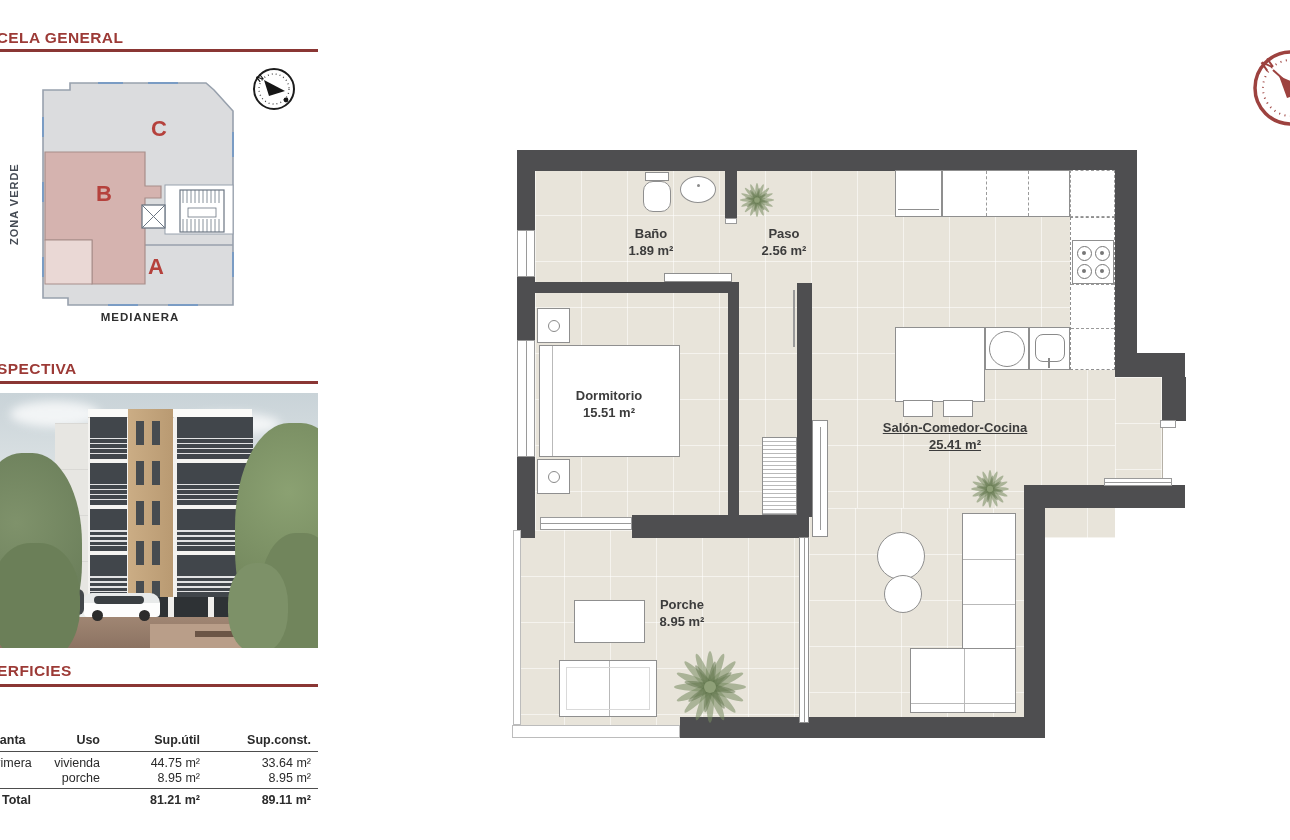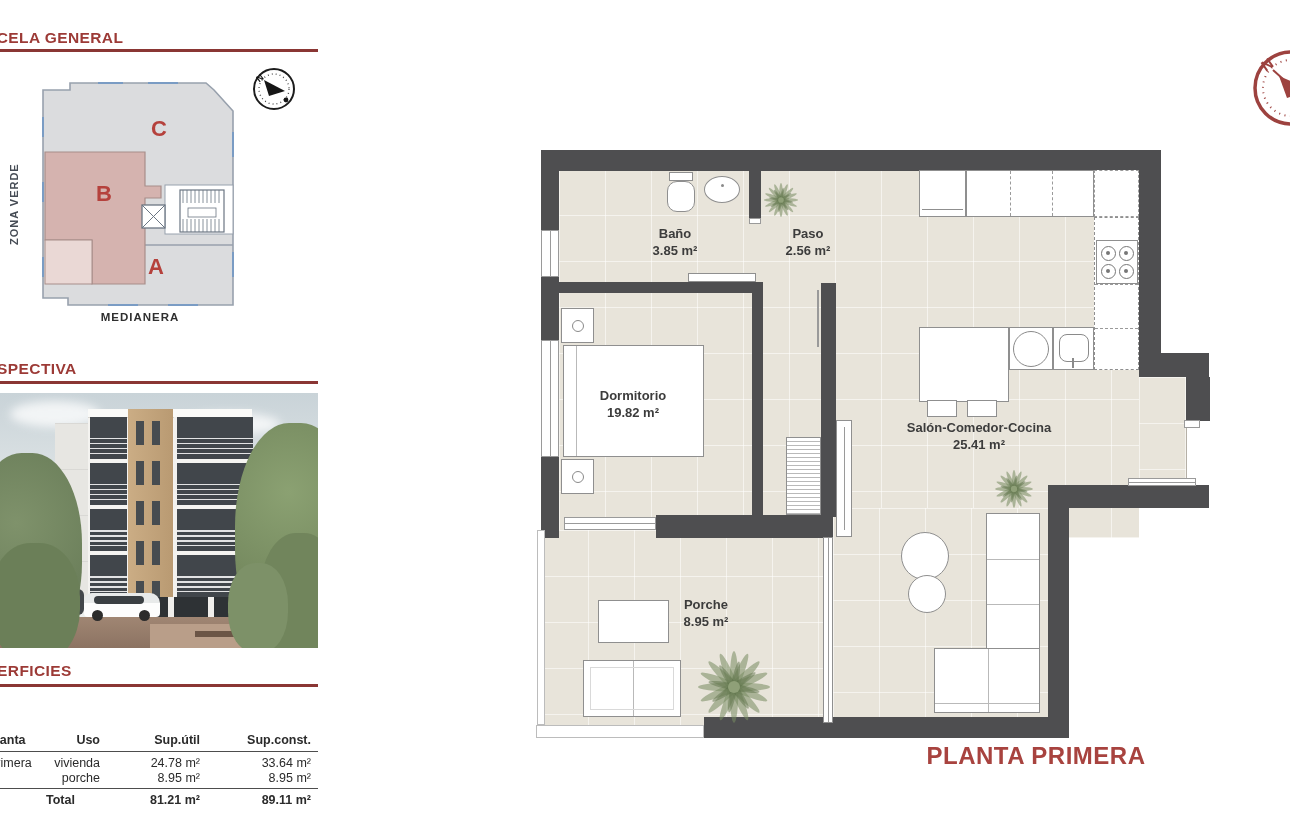--- a/index.html
+++ b/index.html
@@ -8,21 +8,21 @@
   .abs{position:absolute;}
   
   .sec-title{position:absolute;font-size:15.5px;font-weight:bold;color:#9c3a36;letter-spacing:.4px;white-space:nowrap;}
   .sec-rule{position:absolute;height:2.5px;background:#8a3634;width:354px;left:-36px;}
   
   .tcell{position:absolute;font-size:12.5px;color:#2b2b2b;white-space:nowrap;}
   .thead{font-weight:bold;}
   .tright{text-align:right;}
   .tline{position:absolute;left:-36px;width:354px;height:1.3px;background:#4d4d4d;}
   
-  #plan{position:absolute;left:536px;top:145px;width:690px;height:650px;}
+  #plan{position:absolute;left:512px;top:145px;width:690px;height:650px;}
   .floor{position:absolute;background-color:#e8e4da;
          background-image:linear-gradient(rgba(255,255,255,.55) 1px,transparent 1px),
                           linear-gradient(90deg,rgba(255,255,255,.55) 1px,transparent 1px);
          background-size:46px 46px;}
   .wall{position:absolute;background:#4e4e50;}
   .win{position:absolute;background:#fff;border:1px solid #9a9a9a;box-sizing:border-box;display:flex;}
   .win .vline{width:1px;background:#9a9a9a;height:100%;margin:auto;}
   .win .hline{height:1px;background:#9a9a9a;width:100%;margin:auto;}
   .rail{position:absolute;background:#fff;border:1px solid #bcbcbc;box-sizing:border-box;}
   .fix{position:absolute;background:#fff;border:1px solid #8f8f8f;box-sizing:border-box;}
@@ -204,27 +204,27 @@
 <div class="sec-title" style="left:-36px;top:662px">SUPERFICIES</div>
 <div class="sec-rule" style="top:684px"></div>
 
 <div class="tcell thead" style="left:-12px;top:733px;width:70px;">Planta</div>
 <div class="tcell thead tright" style="left:40px;top:733px;width:60px;">Uso</div>
 <div class="tcell thead tright" style="left:110px;top:733px;width:90px;">Sup.útil</div>
 <div class="tcell thead tright" style="left:220px;top:733px;width:91px;">Sup.const.</div>
 <div class="tline" style="top:751px;"></div>
 <div class="tcell" style="left:-12px;top:756px;width:70px;">Primera</div>
 <div class="tcell tright" style="left:40px;top:756px;width:60px;">vivienda</div>
-<div class="tcell tright" style="left:110px;top:756px;width:90px;">24.78 m²</div>
+<div class="tcell tright" style="left:110px;top:756px;width:90px;">44.75 m²</div>
 <div class="tcell tright" style="left:220px;top:756px;width:91px;">33.64 m²</div>
 <div class="tcell tright" style="left:40px;top:771px;width:60px;">porche</div>
 <div class="tcell tright" style="left:110px;top:771px;width:90px;">8.95 m²</div>
 <div class="tcell tright" style="left:220px;top:771px;width:91px;">8.95 m²</div>
 <div class="tline" style="top:788px;"></div>
-<div class="tcell thead" style="left:2px;top:793px;width:70px;margin-left:44px;">Total</div>
+<div class="tcell thead" style="left:2px;top:793px;width:70px;">Total</div>
 <div class="tcell thead tright" style="left:110px;top:793px;width:90px;">81.21 m²</div>
 <div class="tcell thead tright" style="left:220px;top:793px;width:91px;">89.11 m²</div>
 
 <div id="plan">
 
   <div class="floor" style="left:23px;top:24px;width:580px;height:369px;"></div>
   <div class="floor" style="left:603px;top:232px;width:47px;height:109px;border-right:1px solid #b5b0a6;"></div>
   <div class="floor" style="left:297px;top:363px;width:215px;height:209px;"></div>
   <div class="floor" style="left:6px;top:385px;width:281px;height:195px;"></div>
 
@@ -347,40 +347,39 @@
     </svg>
   <svg class="abs" style="left:457px;top:323px;" width="42" height="42" viewBox="-40 -40 80 80">
       <use href="#palm"></use>
     </svg>
   <svg class="abs" style="left:158px;top:502px;" width="80" height="80" viewBox="-40 -40 80 80">
       <use href="#palm"></use>
     </svg>
 
   <div class="rlabel" style="left:89px;top:81px;width:100px;">
     <span>Baño</span><br>
-    <span>3.85 m²</span>
+    <span>1.89 m²</span>
   </div>
   <div class="rlabel" style="left:222px;top:81px;width:100px;">
     <span>Paso</span><br>
     <span>2.56 m²</span>
   </div>
   <div class="rlabel" style="left:37px;top:243px;width:120px;">
     <span>Dormitorio</span><br>
-    <span>19.82 m²</span>
-  </div>
-  <div class="rlabel" style="left:363px;top:275px;width:160px;">
+    <span>15.51 m²</span>
+  </div>
+  <div class="rlabel" style="left:363px;top:275px;width:160px;text-decoration:underline;">
     <span>Salón-Comedor-Cocina</span><br>
     <span>25.41 m²</span>
   </div>
   <div class="rlabel" style="left:120px;top:452px;width:100px;">
     <span>Porche</span><br>
     <span>8.95 m²</span>
   </div>
 
-  <div id="sheet-title">PLANTA PRIMERA</div>
 </div>
 
 <svg class="abs" style="left:1249px;top:46px;" width="84" height="84" viewBox="0 0 84 84">
   <circle cx="42" cy="42" r="36" fill="#fff" stroke="#9d423f" stroke-width="3.5"></circle>
   <circle cx="42" cy="42" r="28" fill="none" stroke="#9d423f" stroke-width="2" stroke-dasharray="1 4.5"></circle>
   <path d="M30,30 L62,44 L38,52 Z" fill="#9d423f"></path>
   <path d="M24,24 L34,33" stroke="#9d423f" stroke-width="2"></path>
   <text x="14" y="23" transform="rotate(-35 20 20)" font-size="15" font-weight="bold" fill="#9d423f">N</text>
 </svg>
 

